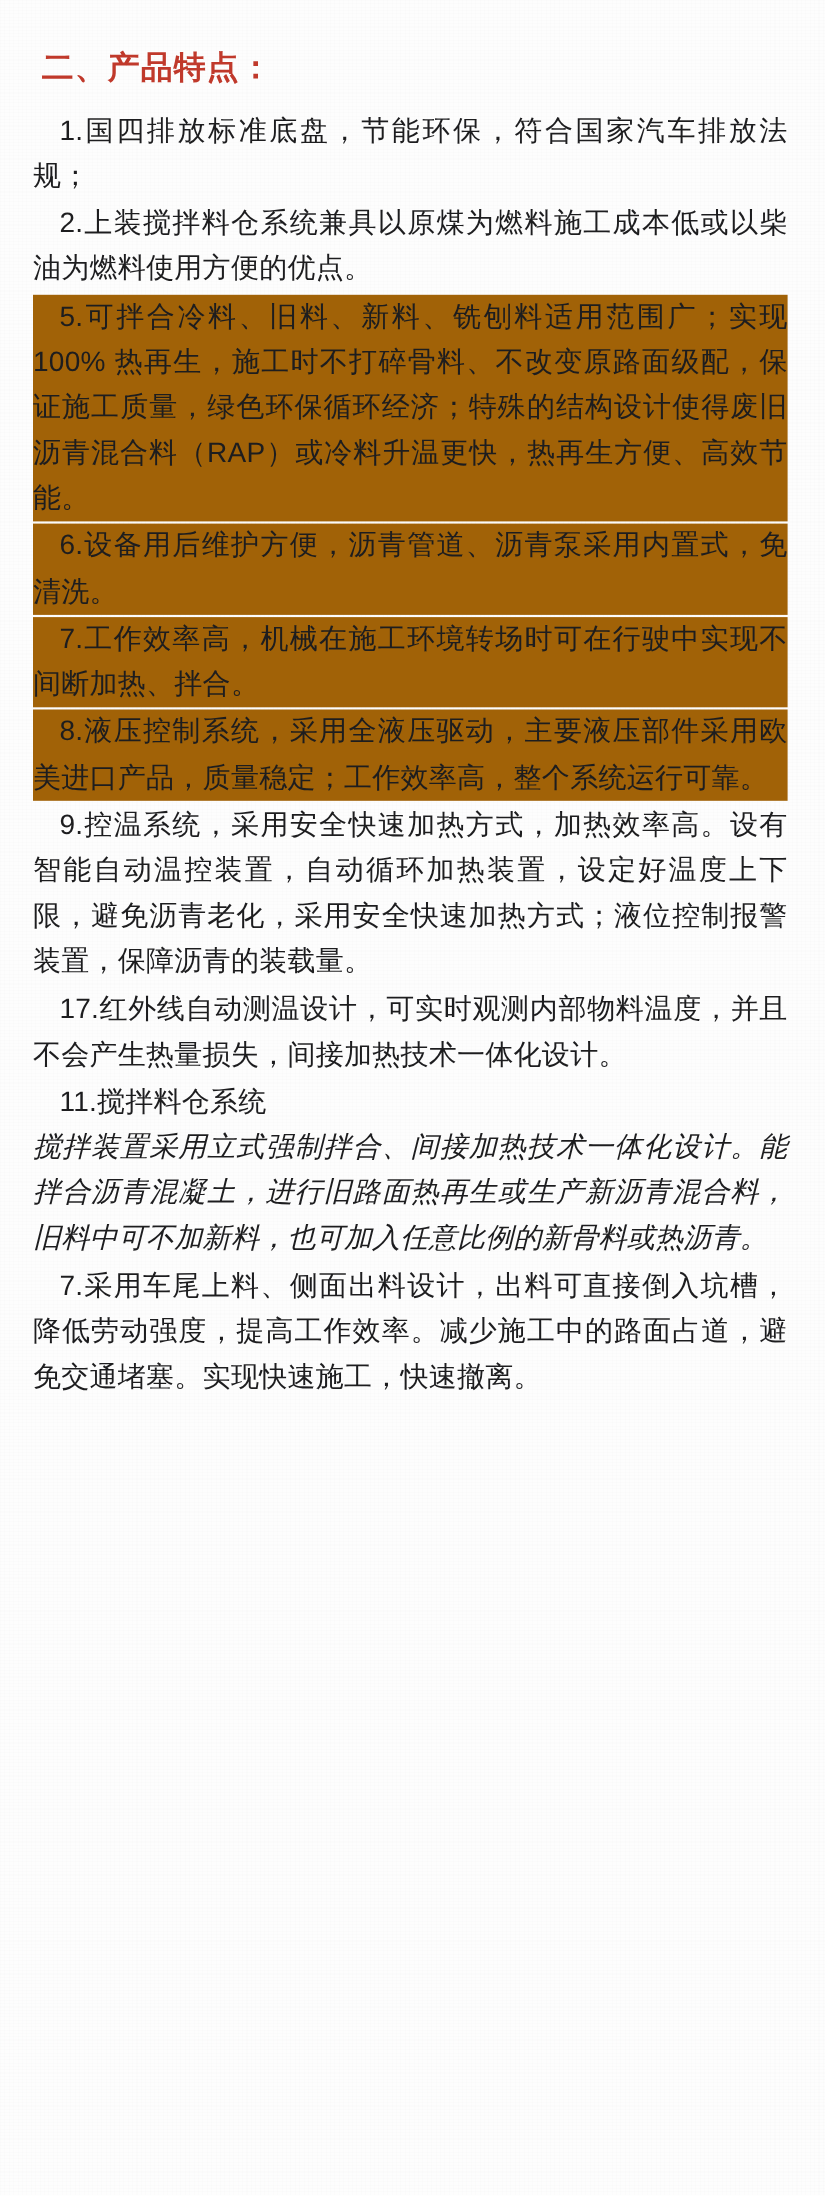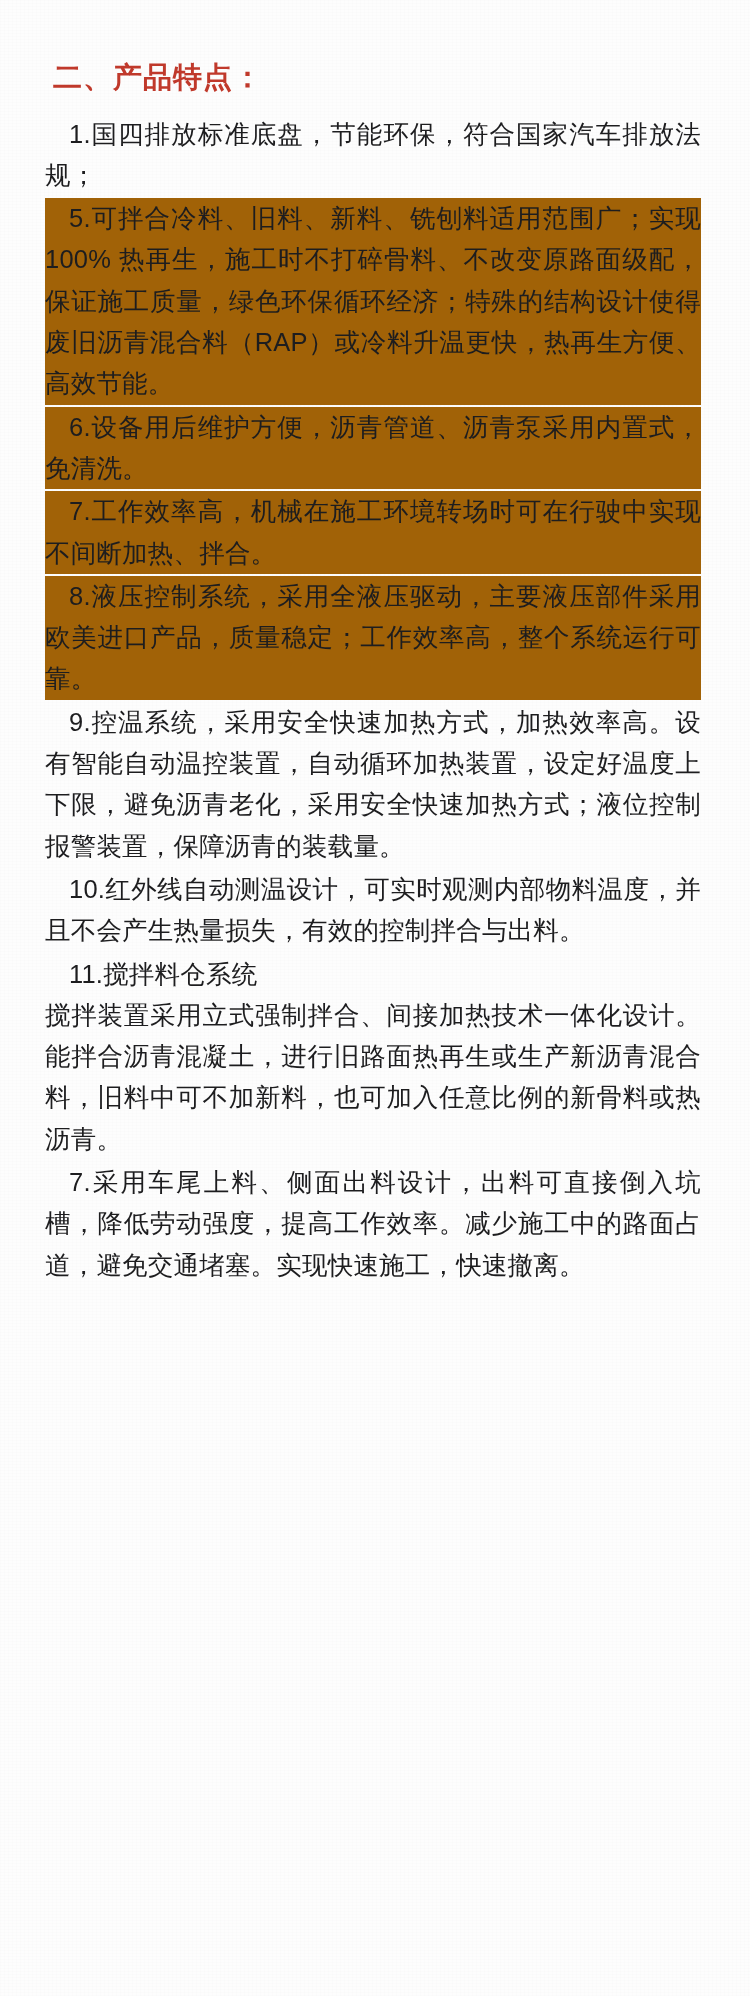--- a/index.html
+++ b/index.html
@@ -11,21 +11,21 @@
     min-height: 1996px;
     background: #ffffff;
     font-family: "Liberation Sans", "DejaVu Sans", sans-serif;
     -webkit-font-smoothing: antialiased;
   }
   .page {
     position: relative;
     width: 750px;
     min-height: 1996px;
     background: #fdfdfd;
-    padding: 15px;
+    padding: 0;
     box-sizing: border-box;
     overflow: hidden;
   }
   .paper-texture {
     position: absolute;
     inset: 0;
     pointer-events: none;
     background:
       repeating-linear-gradient(0deg, rgba(0,0,0,0.012) 0px, rgba(0,0,0,0.012) 1px, rgba(0,0,0,0) 1px, rgba(0,0,0,0) 3px),
       repeating-linear-gradient(90deg, rgba(0,0,0,0.010) 0px, rgba(0,0,0,0.010) 1px, rgba(0,0,0,0) 1px, rgba(0,0,0,0) 4px);
@@ -61,40 +61,44 @@
   }
   .item-body {
     display: inline;
   }
   .item.indent {
     text-indent: 24px;
   }
   .item.continued {
     text-indent: 0;
     margin-top: -2px;
+    font-style: italic;
   }
   .shaded {
     background: #a16207;
   }
 </style>
 </head>
 <body>
 
 <div class="page">
   <div class="paper-texture"></div>
   <div class="content">
 
     <div class="section-title">二、产品特点：</div>
 
     <ul class="list">
 
       <li class="item indent">
         <span class="num">1.</span><span class="item-body">国四排放标准底盘，节能环保，符合国家汽车排放法规；</span>
       </li>
 
+      <li class="item indent">
+        <span class="num">2.</span><span class="item-body">上装搅拌料仓系统兼具以原煤为燃料施工成本低或以柴油为燃料使用方便的优点。</span>
+      </li>
 
 
 
       <li class="item indent shaded">
         <span class="num">5.</span><span class="item-body">可拌合冷料、旧料、新料、铣刨料适用范围广；实现 100% 热再生，施工时不打碎骨料、不改变原路面级配，保证施工质量，绿色环保循环经济；特殊的结构设计使得废旧沥青混合料（RAP）或冷料升温更快，热再生方便、高效节能。</span>
       </li>
 
       <li class="item indent shaded">
         <span class="num">6.</span><span class="item-body">设备用后维护方便，沥青管道、沥青泵采用内置式，免清洗。</span>
       </li>
@@ -105,21 +109,21 @@
 
       <li class="item indent shaded">
         <span class="num">8.</span><span class="item-body">液压控制系统，采用全液压驱动，主要液压部件采用欧美进口产品，质量稳定；工作效率高，整个系统运行可靠。</span>
       </li>
 
       <li class="item indent">
         <span class="num">9.</span><span class="item-body">控温系统，采用安全快速加热方式，加热效率高。设有智能自动温控装置，自动循环加热装置，设定好温度上下限，避免沥青老化，采用安全快速加热方式；液位控制报警装置，保障沥青的装载量。</span>
       </li>
 
       <li class="item indent">
-        <span class="num">10.</span><span class="item-body">红外线自动测温设计，可实时观测内部物料温度，并且不会产生热量损失，有效的控制拌合与出料。</span>
+        <span class="num">17.</span><span class="item-body">红外线自动测温设计，可实时观测内部物料温度，并且不会产生热量损失，间接加热技术一体化设计。</span>
       </li>
 
       <li class="item indent">
         <span class="num">11.</span><span class="item-body">搅拌料仓系统</span>
       </li>
 
       <li class="item continued">搅拌装置采用立式强制拌合、间接加热技术一体化设计。能拌合沥青混凝土，进行旧路面热再生或生产新沥青混合料，旧料中可不加新料，也可加入任意比例的新骨料或热沥青。</li>
 
       <li class="item indent">
         <span class="num">7.</span><span class="item-body">采用车尾上料、侧面出料设计，出料可直接倒入坑槽，降低劳动强度，提高工作效率。减少施工中的路面占道，避免交通堵塞。实现快速施工，快速撤离。</span>

